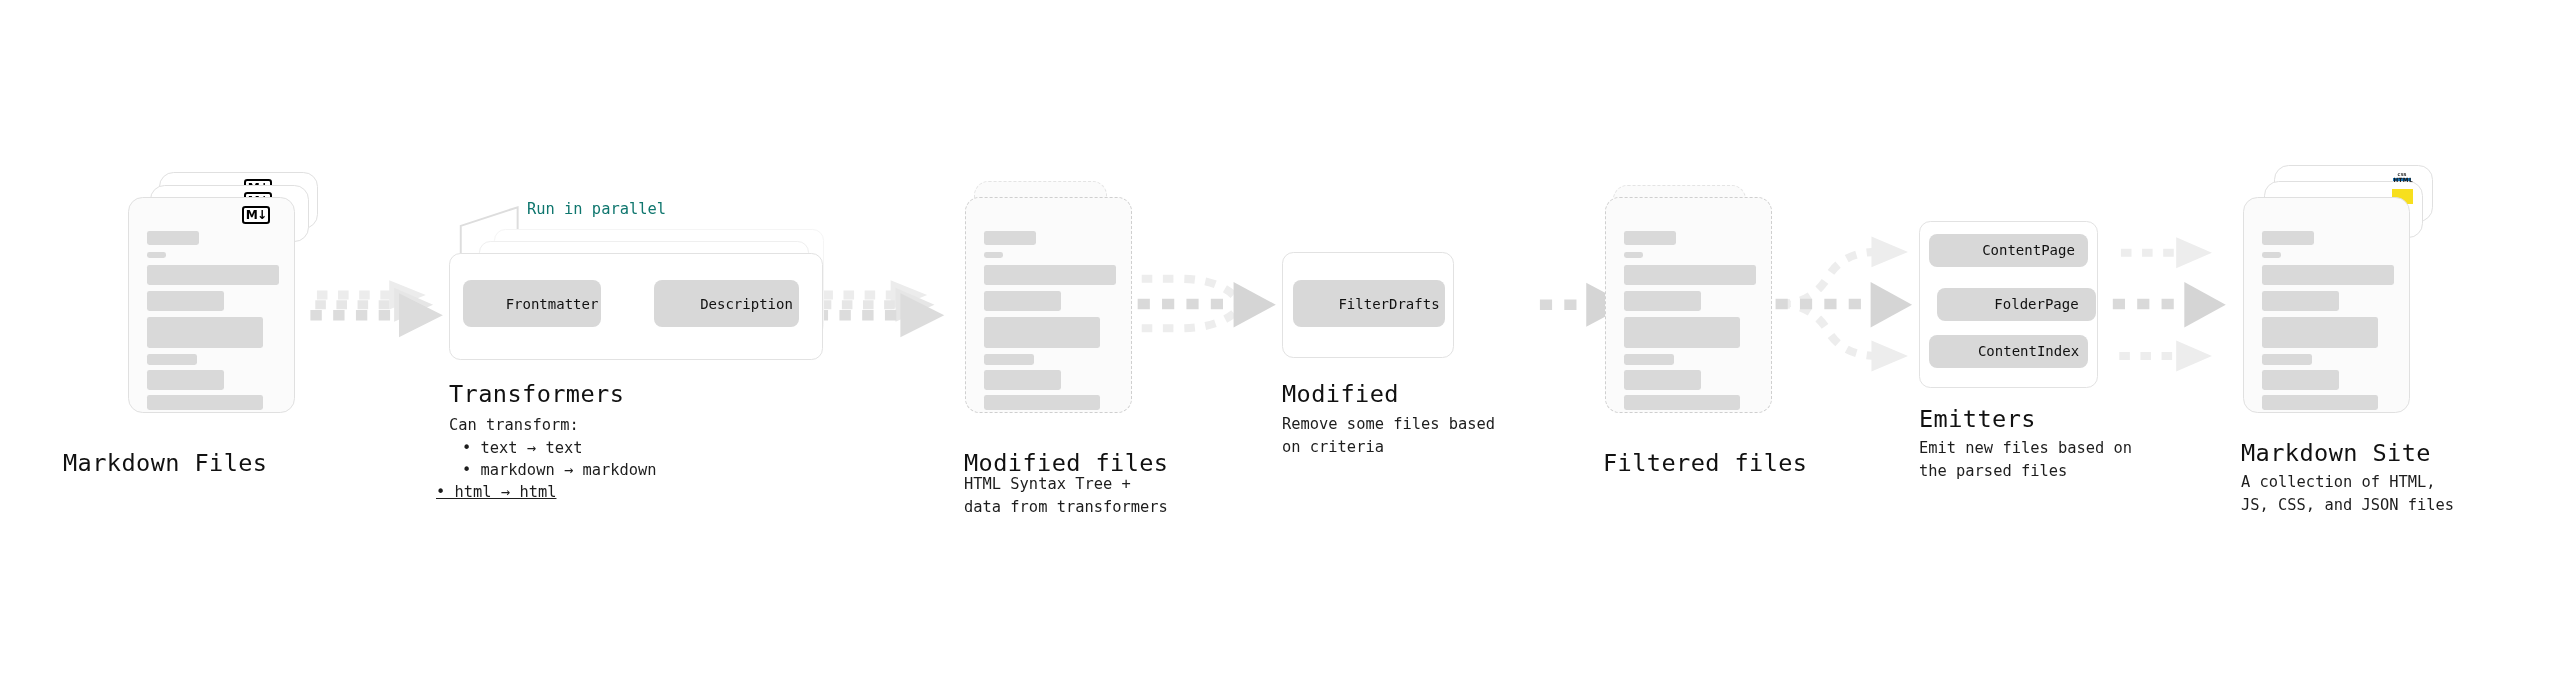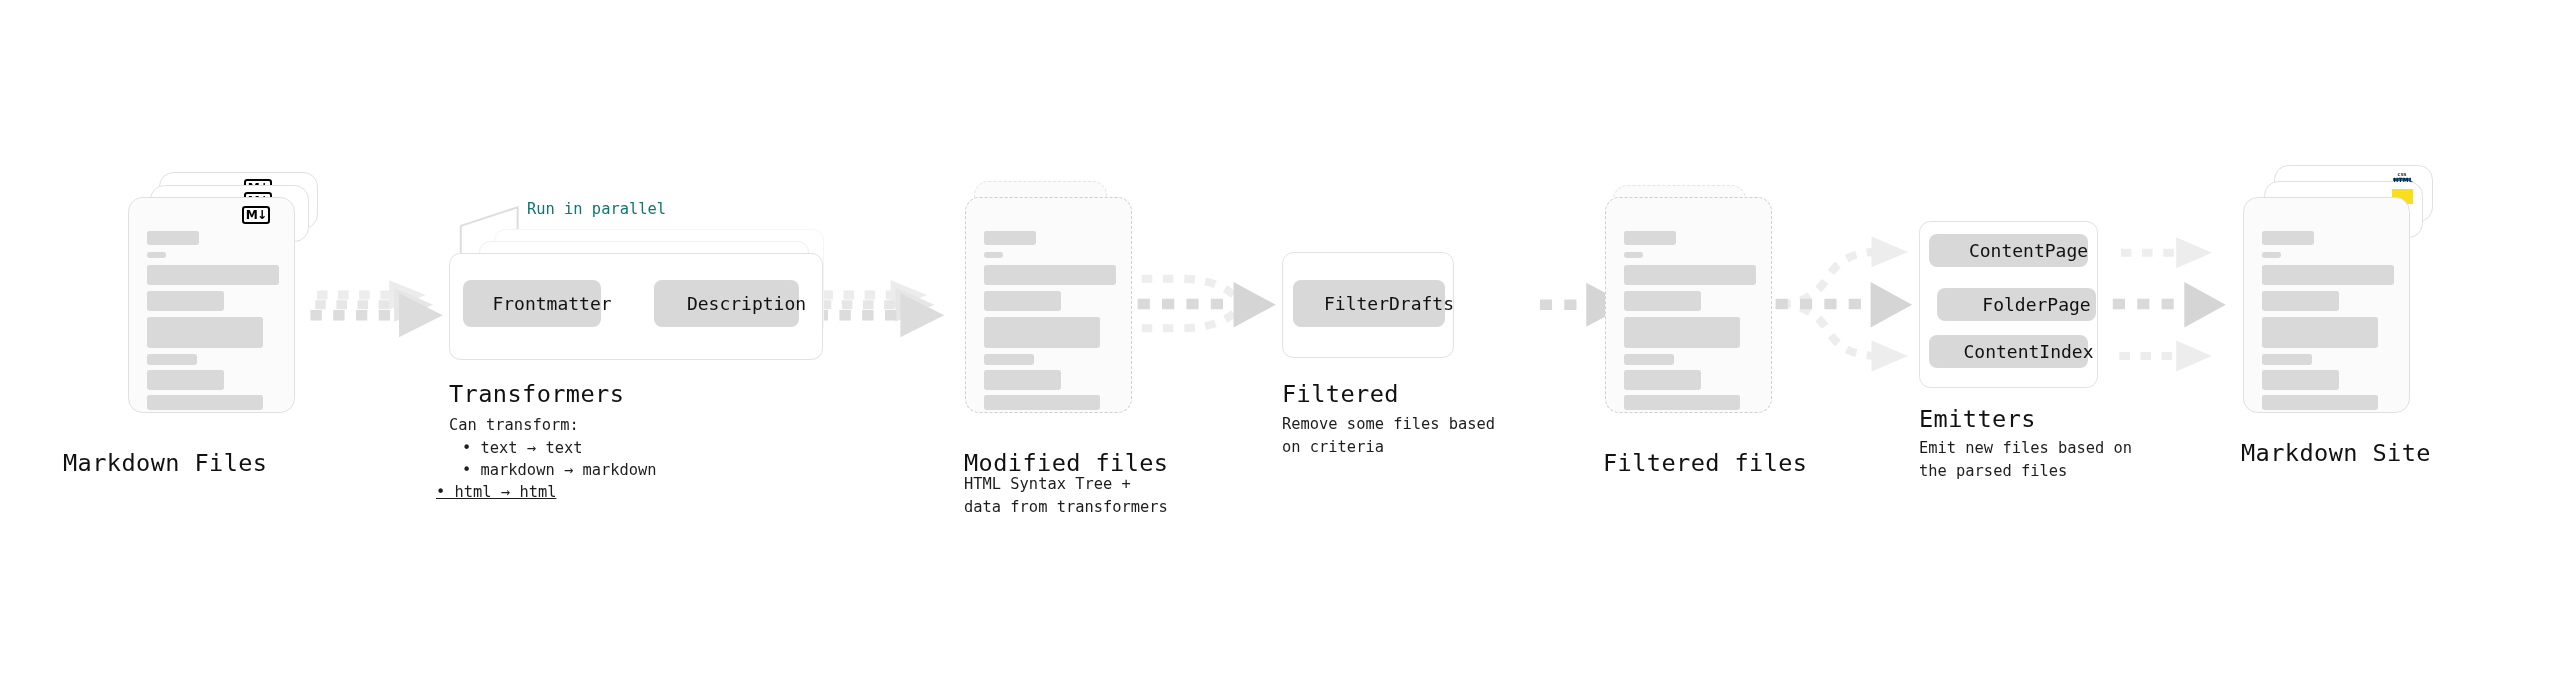--- a/index.html
+++ b/index.html
@@ -95,21 +95,21 @@
 
   .chip {
     position: absolute;
     background: #d8d8d8;
     border-radius: 8.1px;
     box-sizing: border-box;
     display: flex;
     align-items: center;
     justify-content: center;
     font-family: "DejaVu Sans Mono", "Liberation Mono", monospace;
-    font-size: 18px;
+    font-size: 14px;
     color: #111111;
     white-space: nowrap;
     padding-left: 40px;
   }
   .chip.faint  { background: #e6e6e6; color: transparent; }
   .chip.faint2 { background: #efefef; color: transparent; }
 
   
   #vec {
     position: absolute;
@@ -253,21 +253,21 @@
     <div class="skel" style="left:18px;top:197px;width:116px;height:15.4px;"></div>
   </div>
 
   <div class="stage-title" style="left:964px;top:449px;">Modified files</div>
   <div class="stage-desc" style="left:964px;top:473px;">HTML Syntax Tree +
 data from transformers</div>
 
   <div class="groupbox" style="left:1282px;top:252px;width:172px;height:106px;"></div>
   <div class="chip" style="left:1293px;top:280px;width:152px;height:47px;">FilterDrafts</div>
 
-  <div class="stage-title" style="left:1282px;top:380px;">Filtered</div>
+  <div class="stage-title" style="left:1282px;top:380px;">Modified</div>
   <div class="stage-desc" style="left:1282px;top:413px;">Remove some files based
 on criteria</div>
 
   <div class="doc dashed" style="left:1613px;top:185px;width:133px;height:49px;border-color:#e4e4e4;"></div>
   <div class="doc dashed" style="left:1605px;top:197px;width:167px;height:216px;">
     <div class="skel" style="left:18px;top:32.5px;width:52px;height:14.6px;"></div>
     <div class="skel" style="left:18px;top:54px;width:18.7px;height:5.7px;"></div>
     <div class="skel" style="left:18px;top:67px;width:132px;height:19.5px;"></div>
     <div class="skel" style="left:18px;top:93px;width:77px;height:19.5px;"></div>
     <div class="skel" style="left:18px;top:119px;width:116px;height:31px;"></div>
@@ -305,15 +305,17 @@
     <div class="skel" style="left:18px;top:119px;width:116px;height:31px;"></div>
     <div class="skel" style="left:18px;top:156px;width:50px;height:11.4px;"></div>
     <div class="skel" style="left:18px;top:172px;width:77px;height:19.5px;"></div>
     <div class="skel" style="left:18px;top:197px;width:116px;height:15.4px;"></div>
   </div>
   <div style="position:absolute;left:2391px;top:177px;width:24.4px;text-align:center;
               font-family:'DejaVu Sans','Liberation Sans',sans-serif;font-size:5.7px;font-weight:bold;
               letter-spacing:0.4px;color:#1a1a1a;">HTML</div>
 
   <div class="stage-title" style="left:2241px;top:439px;">Markdown Site</div>
+  <div class="stage-desc" style="left:2241px;top:471px;">A collection of HTML,
+JS, CSS, and JSON files</div>
 
 </div>
 
 
 </body></html>

